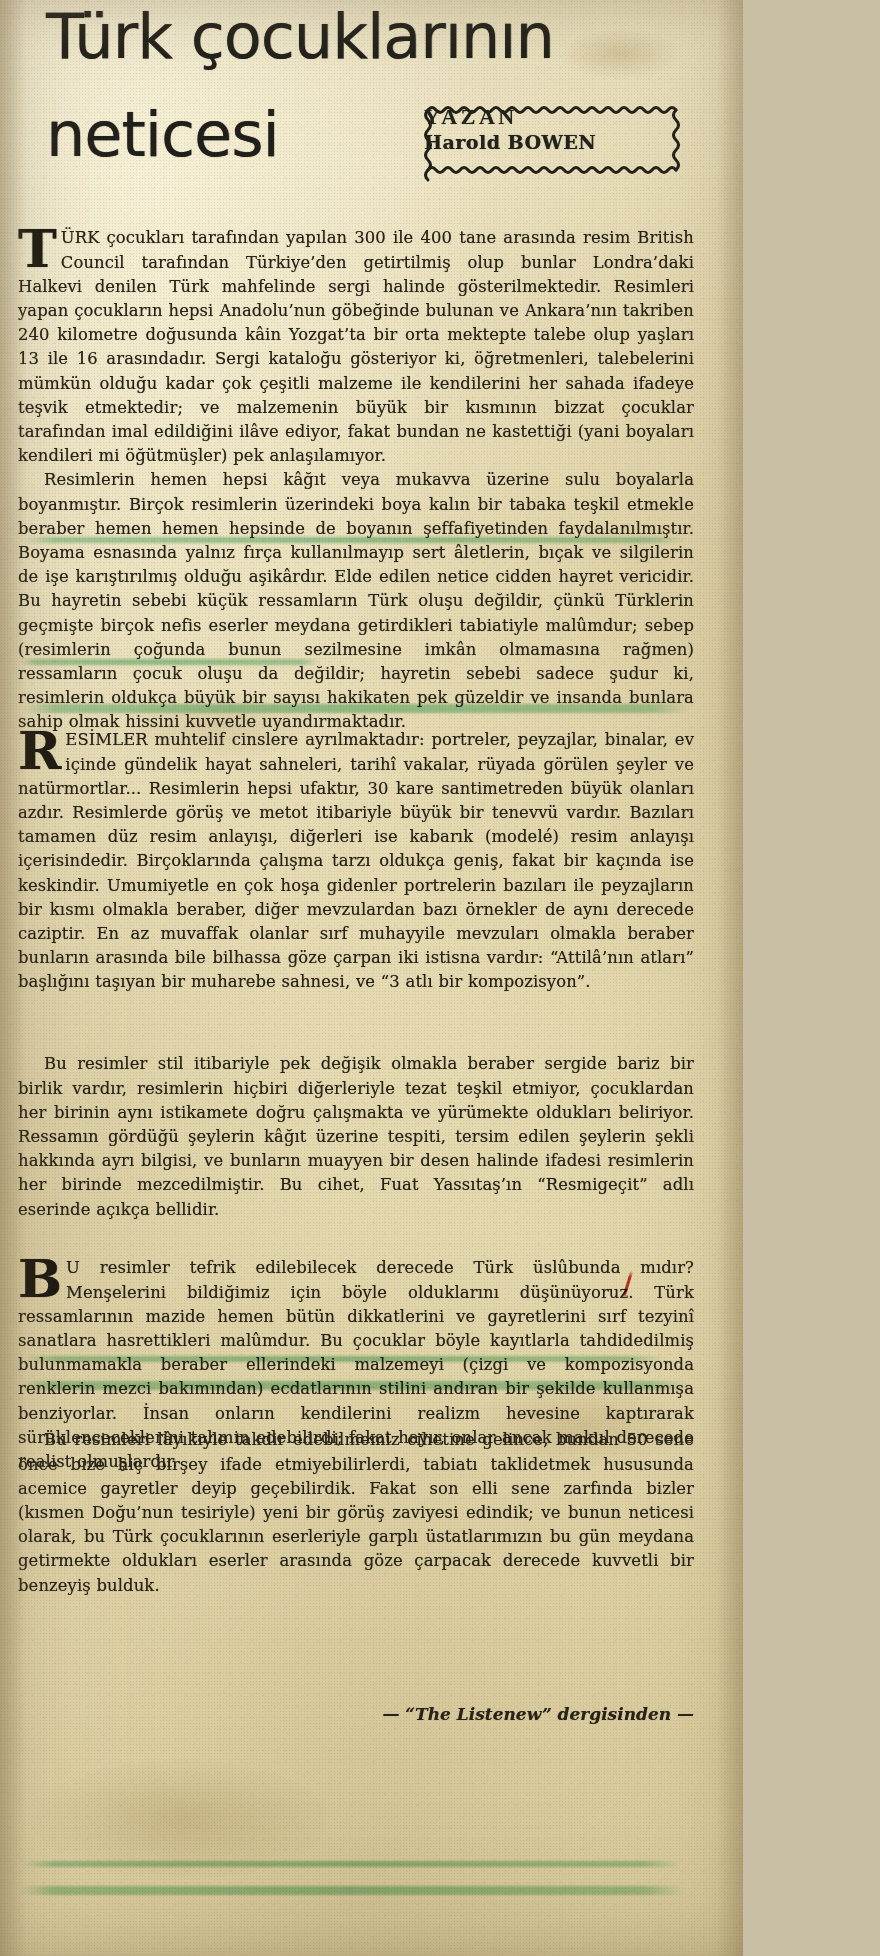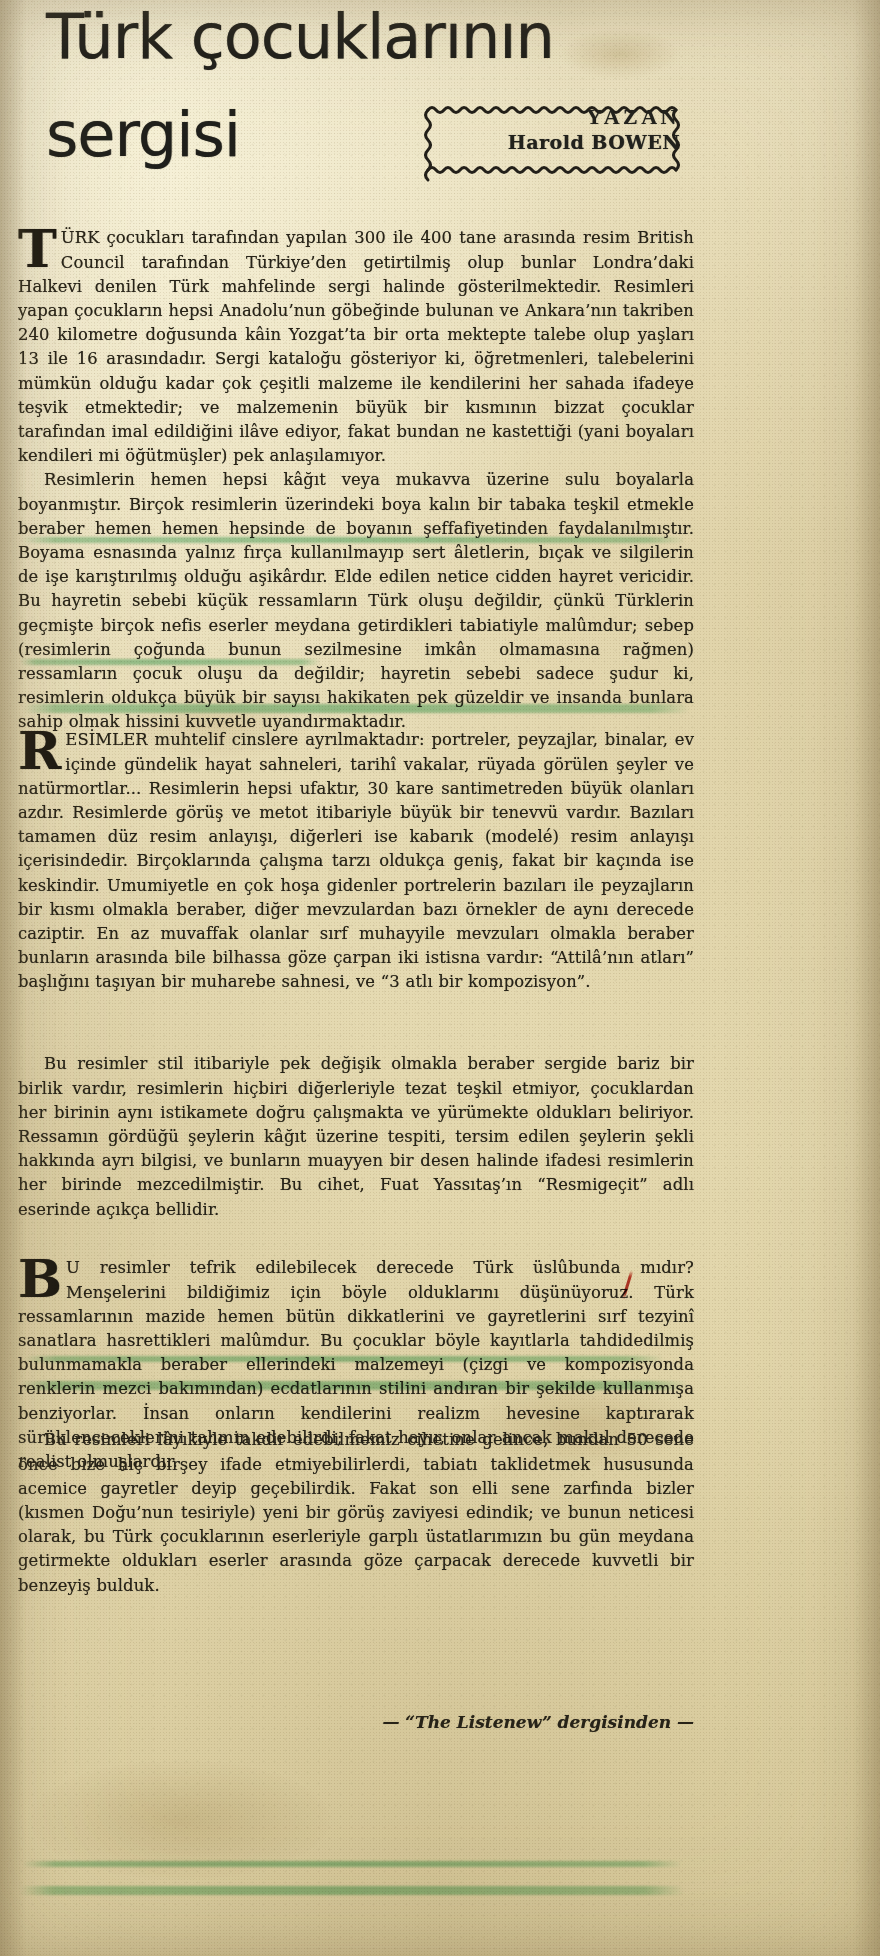--- a/index.html
+++ b/index.html
@@ -7,21 +7,21 @@
   body{
     width:880px;height:1956px;
     background:#c9bfa4;
     font-family:"Liberation Serif",serif;
     overflow:hidden;
   }
 
   
   #clipping{
     position:relative;
-    width:880px;height:1956px;
+    width:743px;height:1956px;
     background:
       radial-gradient(ellipse 70% 45% at 18% 8%, rgba(255,252,232,.55), rgba(255,252,232,0) 70%),
       radial-gradient(ellipse 60% 40% at 88% 30%, rgba(214,198,150,.42), rgba(214,198,150,0) 72%),
       radial-gradient(ellipse 80% 50% at 50% 96%, rgba(198,182,136,.50), rgba(198,182,136,0) 70%),
       radial-gradient(ellipse 50% 30% at 8% 62%, rgba(205,190,146,.38), rgba(205,190,146,0) 74%),
       linear-gradient(160deg,#eee6c8 0%,#e9dfbc 22%,#e5dab2 48%,#e2d6ab 72%,#dccfa0 100%);
     overflow:hidden;
   }
   
   #grain{
@@ -59,21 +59,21 @@
     text-shadow:0 0 1px rgba(40,36,26,.55), .6px .4px 0 rgba(40,36,26,.30);
   }
   #hl1{left:46px;top:6px;}
   #hl2{left:46px;top:104px;}
 
   
   #byline{
     position:absolute;left:424px;top:100px;width:256px;height:74px;
   }
   #byline svg{position:absolute;left:0;top:0;width:256px;height:74px;overflow:visible;}
-  .by-txt{position:absolute;left:0;right:0;text-align:right;color:#23231e;white-space:nowrap;}
+  .by-txt{position:absolute;left:0;right:0;text-align:left;color:#23231e;white-space:nowrap;}
   #by-yazan{
     top:4px;
     font-family:"Liberation Serif",serif;
     font-size:22px;letter-spacing:3.5px;font-weight:700;
     text-shadow:0 0 1px rgba(35,35,30,.5);
   }
   #by-name{
     top:31px;
     font-family:"DejaVu Serif",serif;
     font-size:19px;font-weight:700;letter-spacing:.5px;
@@ -116,21 +116,20 @@
   #p4{left:18px;top:840px;width:676px;}
   #p5{left:18px;top:1044px;width:676px;}
   #p6{left:18px;top:1216px;width:676px;}
   #source{
     position:absolute;left:18px;top:1508px;width:676px;
     text-align:right;padding-right:18px;
     font-family:"DejaVu Serif",serif;
     font-style:italic;font-weight:700;
     font-size:17px;color:#272318;
     text-shadow:0 0 .7px rgba(39,35,24,.5);
-    margin-top:8px;
   }
 
   
   .hilite{
     position:absolute;pointer-events:none;
     background:linear-gradient(90deg,
         rgba(126,198,150,0) 0%,
         rgba(118,196,146,.58) 5%,
         rgba(112,192,142,.66) 50%,
         rgba(118,196,146,.55) 94%,
@@ -161,21 +160,21 @@
 
 <div id="clipping">
 
   <div class="blot" style="left:560px;top:28px;width:120px;height:52px;background:radial-gradient(rgba(170,146,92,.26),rgba(170,146,92,0) 70%);"></div>
   <div class="blot" style="left:120px;top:690px;width:190px;height:70px;background:radial-gradient(rgba(176,152,98,.20),rgba(176,152,98,0) 72%);"></div>
   <div class="blot" style="left:470px;top:1380px;width:220px;height:90px;background:radial-gradient(rgba(168,144,92,.22),rgba(168,144,92,0) 72%);"></div>
   <div class="blot" style="left:30px;top:1760px;width:300px;height:120px;background:radial-gradient(rgba(164,140,88,.22),rgba(164,140,88,0) 74%);"></div>
 
   <div id="headline">
     <div class="hl-line" id="hl1">Türk çocuklarının</div>
-    <div class="hl-line" id="hl2">sergisi</div>
+    <div class="hl-line" id="hl2">neticesi</div>
 
     <div id="byline">
       <svg viewBox="0 0 256 74" preserveAspectRatio="none">
         <path d="M4,10 q4,-5 8,0 t8,0 t8,0 t8,0 t8,0 t8,0 t8,0 t8,0 t8,0 t8,0 t8,0 t8,0 t8,0 t8,0 t8,0 t8,0 t8,0 t8,0 t8,0 t8,0 t8,0 t8,0 t8,0 t8,0 t8,0 t8,0 t8,0 t8,0 t8,0 t8,0 t8,0" fill="none" stroke="#23201a" stroke-width="3" stroke-linecap="round"></path>
         <path d="M4,10 q-5,5 0,10 t0,10 t0,10 t0,10 t0,10 t0,10 t0,10" fill="none" stroke="#23201a" stroke-width="3" stroke-linecap="round"></path>
         <path d="M4,70 q4,-5 8,0 t8,0 t8,0 t8,0 t8,0 t8,0 t8,0 t8,0 t8,0 t8,0 t8,0 t8,0 t8,0 t8,0 t8,0 t8,0 t8,0 t8,0 t8,0 t8,0 t8,0 t8,0 t8,0 t8,0 t8,0 t8,0 t8,0 t8,0 t8,0 t8,0 t8,0" fill="none" stroke="#23201a" stroke-width="3" stroke-linecap="round"></path>
         <path d="M252,10 q-5,5 0,10 t0,10 t0,10 t0,10 t0,10 t0,10" fill="none" stroke="#23201a" stroke-width="3" stroke-linecap="round"></path>
       </svg>
       <div class="by-txt" id="by-yazan">YAZAN</div>
       <div class="by-txt" id="by-name">Harold BOWEN</div>

